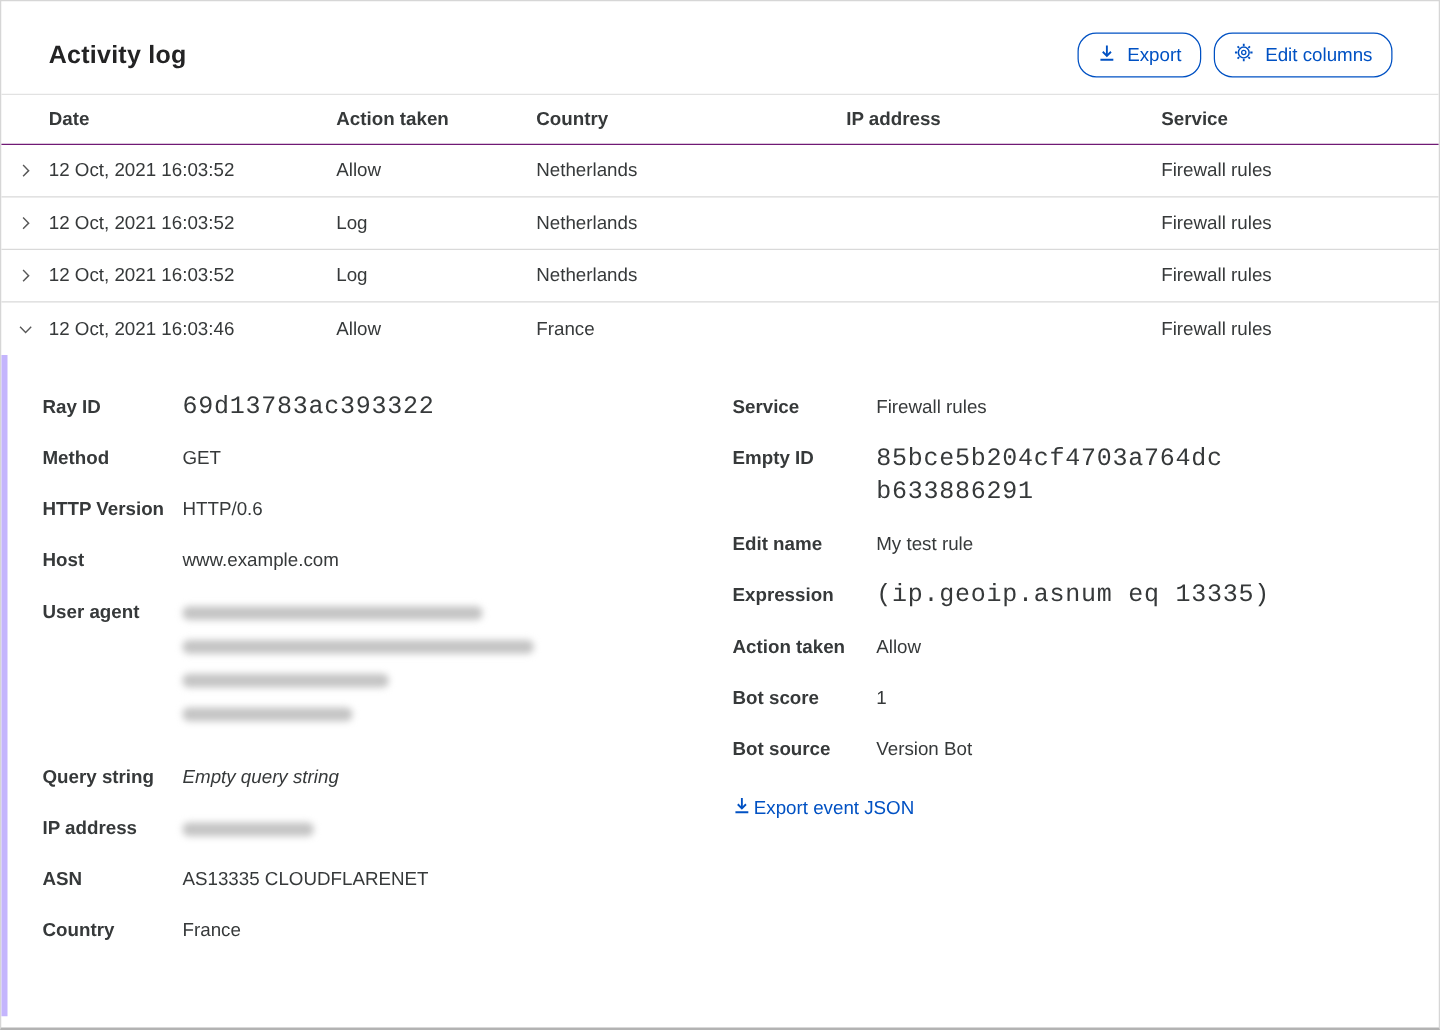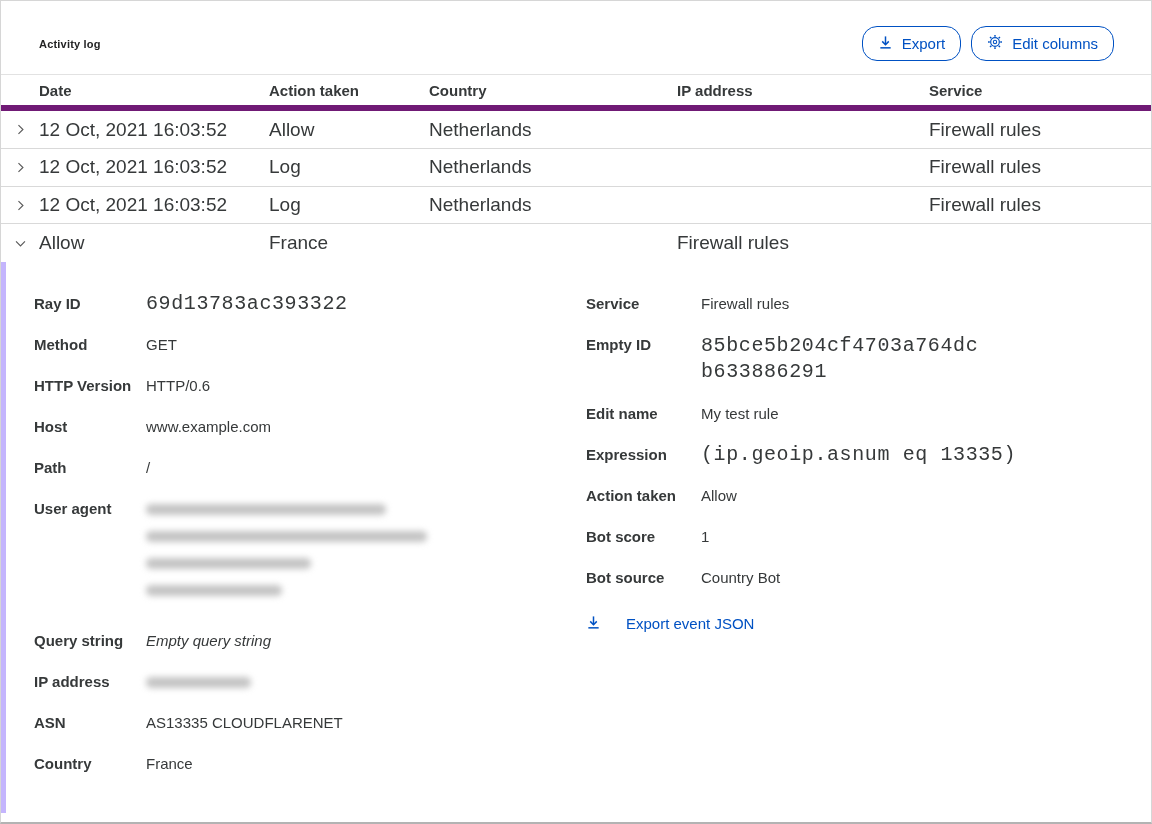--- a/index.html
+++ b/index.html
@@ -5,33 +5,33 @@
   * { margin:0; padding:0; box-sizing:border-box; }
   body { background:#fff; font-family:"Liberation Sans", sans-serif; }
   .frame {
     width:1152px; height:824px; background:#fff; color:#36393a;
     border:1px solid #d6d6d6; border-bottom:2px solid #b3b3b3;
     display:flex; flex-direction:column; overflow:hidden; position:relative;
   }
   
   .topbar { display:flex; justify-content:space-between; align-items:center;
     padding:25px 37px 13px 38px; }
-  .page-title { font-size:11px; font-weight:700; color:#232324; letter-spacing:.2px; }
+  .page-title { font-size:20px; font-weight:700; color:#232324; letter-spacing:.2px; }
   .btn-group { display:flex; gap:10px; }
   .btn { display:inline-flex; align-items:center; gap:9px; padding:7px 15px;
     border:1px solid #0051c3; border-radius:15px; background:#fff;
     color:#0051c3; font-size:15px; font-family:"Liberation Sans", sans-serif; cursor:pointer; }
   .btn svg, .btn .gear { flex-shrink:0; }
 
   
   .grid-row { display:grid; grid-template-columns:38px 230px 160px 248px 252px 1fr;
     align-items:center; }
-  .thead { height:41px; border-top:1px solid #e2e2e2; border-bottom:6px solid #701a75;
+  .thead { height:41px; border-top:1px solid #e2e2e2; border-bottom:1px solid #701a75;
     font-weight:700; font-size:15px; color:#36393a; }
-  .trow { height:42px; font-size:19px; color:#36393a; cursor:pointer; }
+  .trow { height:42px; font-size:15px; color:#36393a; cursor:pointer; }
   .trow.sep { border-bottom:1px solid #d9d9d9; }
   .chev { display:flex; justify-content:center; align-items:center; width:38px; height:100%; }
   .blur-ip { width:104px; height:11px; background:#c8c8c8; border-radius:5px; filter:blur(3px); }
 
   
   .panel { flex:1; border-left:5px solid #c4b5fd; margin-bottom:9px;
     padding:30px 0 20px 28px; display:flex; }
   .panel-left { width:552px; flex-shrink:0; }
   .panel-right { flex:1; }
   .field { display:flex; margin-bottom:17px; font-size:15px; line-height:24px; }
@@ -40,21 +40,21 @@
   .field .val { color:#36393a; }
   .mono { font-family:"Liberation Mono", "DejaVu Sans Mono", monospace;
     font-size:20px; color:#55565a; letter-spacing:.6px; }
   .italic { font-style:italic; }
   .wrapid { width:284px; word-break:break-all; line-height:26px; }
   .blur-lines { padding-top:7px; }
   .blur-line { display:block; height:11px; background:#c4c4c4; border-radius:5px;
     filter:blur(3px); margin-bottom:16px; }
   .w1 { width:240px; } .w2 { width:281px; } .w3 { width:165px; } .w4 { width:136px; }
   .w-ip { width:105px; margin-bottom:0; }
-  .export-link { display:inline-flex; align-items:center; gap:25px; color:#0051c3;
+  .export-link { display:inline-flex; align-items:center; gap:2px; color:#0051c3;
     font-size:15px; margin-top:8px; cursor:pointer; text-decoration:none; }
 </style>
 </head>
 <body>
 
 <div class="frame">
 
   <div class="topbar">
     <div class="page-title">Activity log</div>
     <div class="btn-group">
@@ -137,20 +137,21 @@
     <div><span class="blur-ip"></span></div>
     <div>Firewall rules</div>
   </div>
 
   <div class="grid-row trow">
     <div class="chev">
       <svg width="13" height="13" viewBox="0 0 16 16" fill="none" stroke="#595959" stroke-width="1.4">
           <path d="M2.5 5.5L8 11l5.5-5.5"></path>
         </svg>
     </div>
+    <div>12 Oct, 2021 16:03:46</div>
     <div>Allow</div>
     <div>France</div>
     <div><span class="blur-ip"></span></div>
     <div>Firewall rules</div>
   </div>
 
   <div class="panel">
     <div class="panel-left">
 
       <div class="field">
@@ -161,24 +162,20 @@
         <span class="lbl">Method</span>
         <span class="val">GET</span>
       </div>
       <div class="field">
         <span class="lbl">HTTP Version</span>
         <span class="val">HTTP/0.6</span>
       </div>
       <div class="field">
         <span class="lbl">Host</span>
         <span class="val">www.example.com</span>
-      </div>
-      <div class="field">
-        <span class="lbl">Path</span>
-        <span class="val">/</span>
       </div>
       <div class="field">
         <span class="lbl">User agent</span>
         <span class="val blur-lines">
           <span class="blur-line w1"></span>
           <span class="blur-line w2"></span>
           <span class="blur-line w3"></span>
           <span class="blur-line w4"></span>
         </span>
       </div>
@@ -223,21 +220,21 @@
       <div class="field">
         <span class="lbl">Action taken</span>
         <span class="val">Allow</span>
       </div>
       <div class="field">
         <span class="lbl">Bot score</span>
         <span class="val">1</span>
       </div>
       <div class="field">
         <span class="lbl">Bot source</span>
-        <span class="val">Country Bot</span>
+        <span class="val">Version Bot</span>
       </div>
 
       <a class="export-link">
         <span>
           <svg width="15" height="15" viewBox="0 0 16 16" fill="none" stroke="#0051c3" stroke-width="1.6">
             <path d="M8 1.5v8.5"></path>
               <path d="M4.5 6.8L8 10.3l3.5-3.5"></path>
               <path d="M2.5 13.7h11"></path>
           </svg>
         </span>

